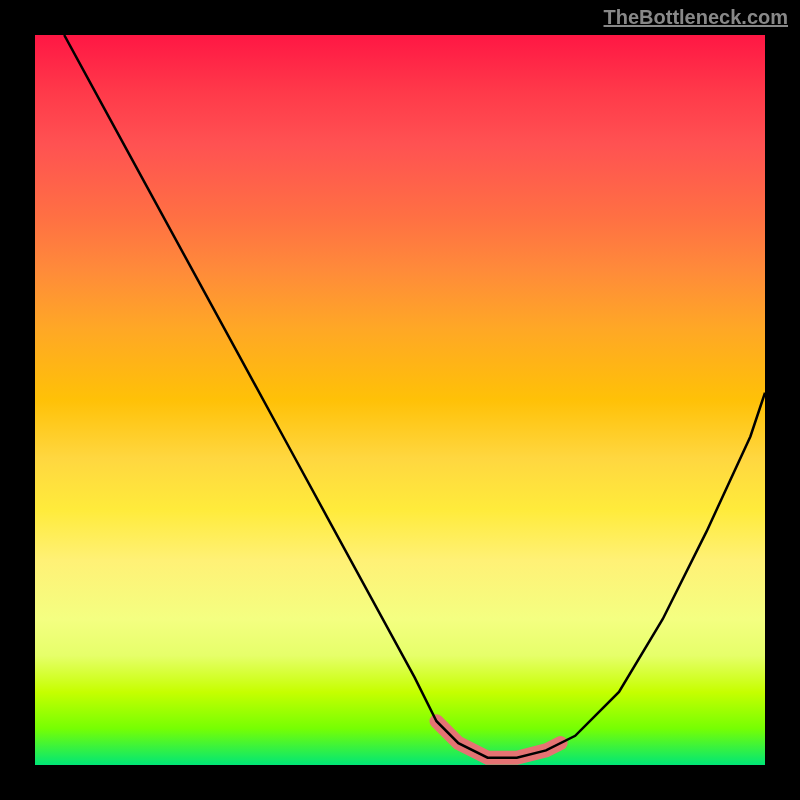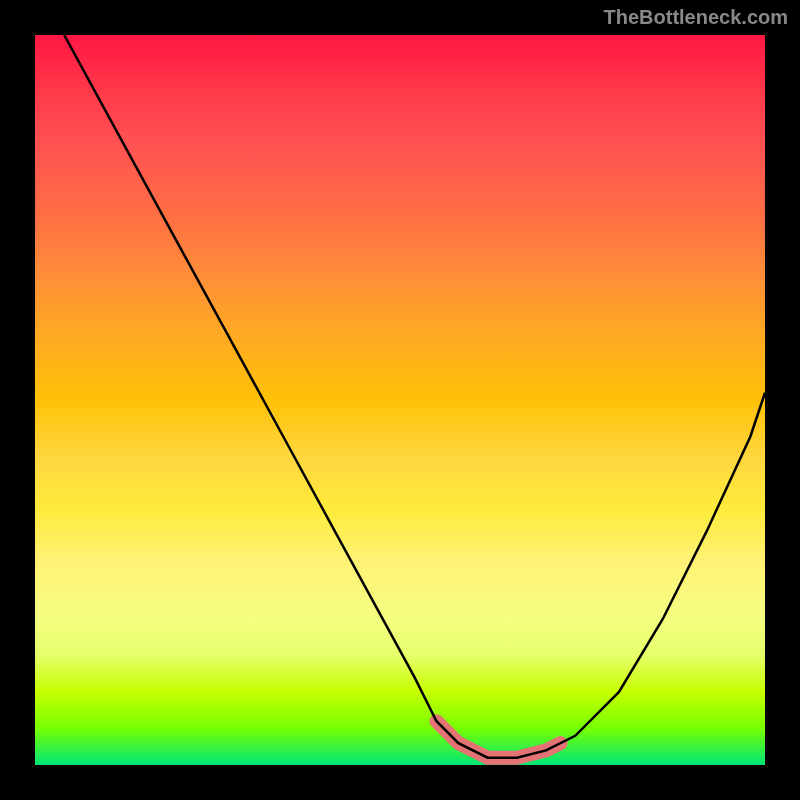--- a/index.html
+++ b/index.html
@@ -12,20 +12,21 @@
     overflow: hidden;
   }
   .watermark {
     position: absolute;
     top: 6px;
     right: 12px;
     color: #888;
     font-size: 20px;
     font-weight: bold;
     z-index: 10;
+    text-decoration: underline;
   }
   .plot-area {
     position: absolute;
     left: 35px;
     top: 35px;
     width: 730px;
     height: 730px;
     background: linear-gradient(to bottom,
       #ff1744 0%,
       #ff3a4a 8%,

